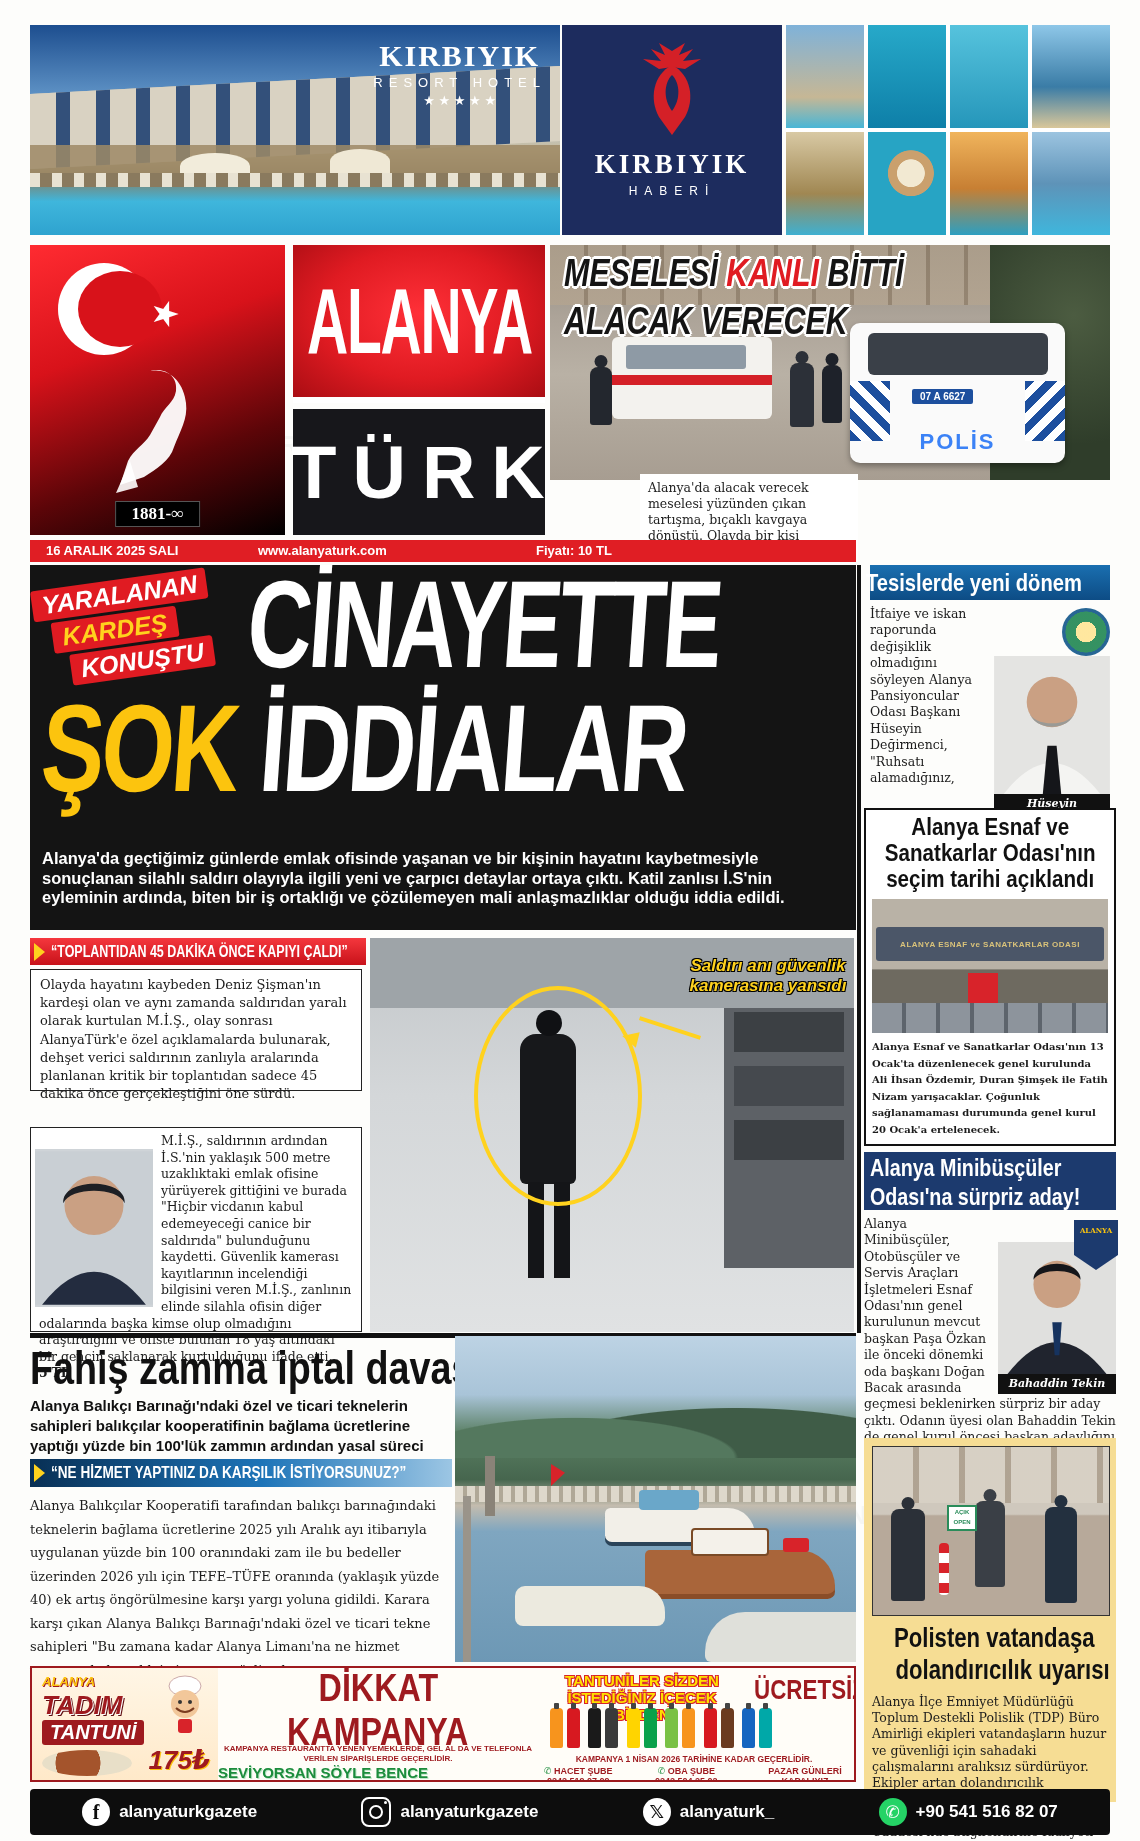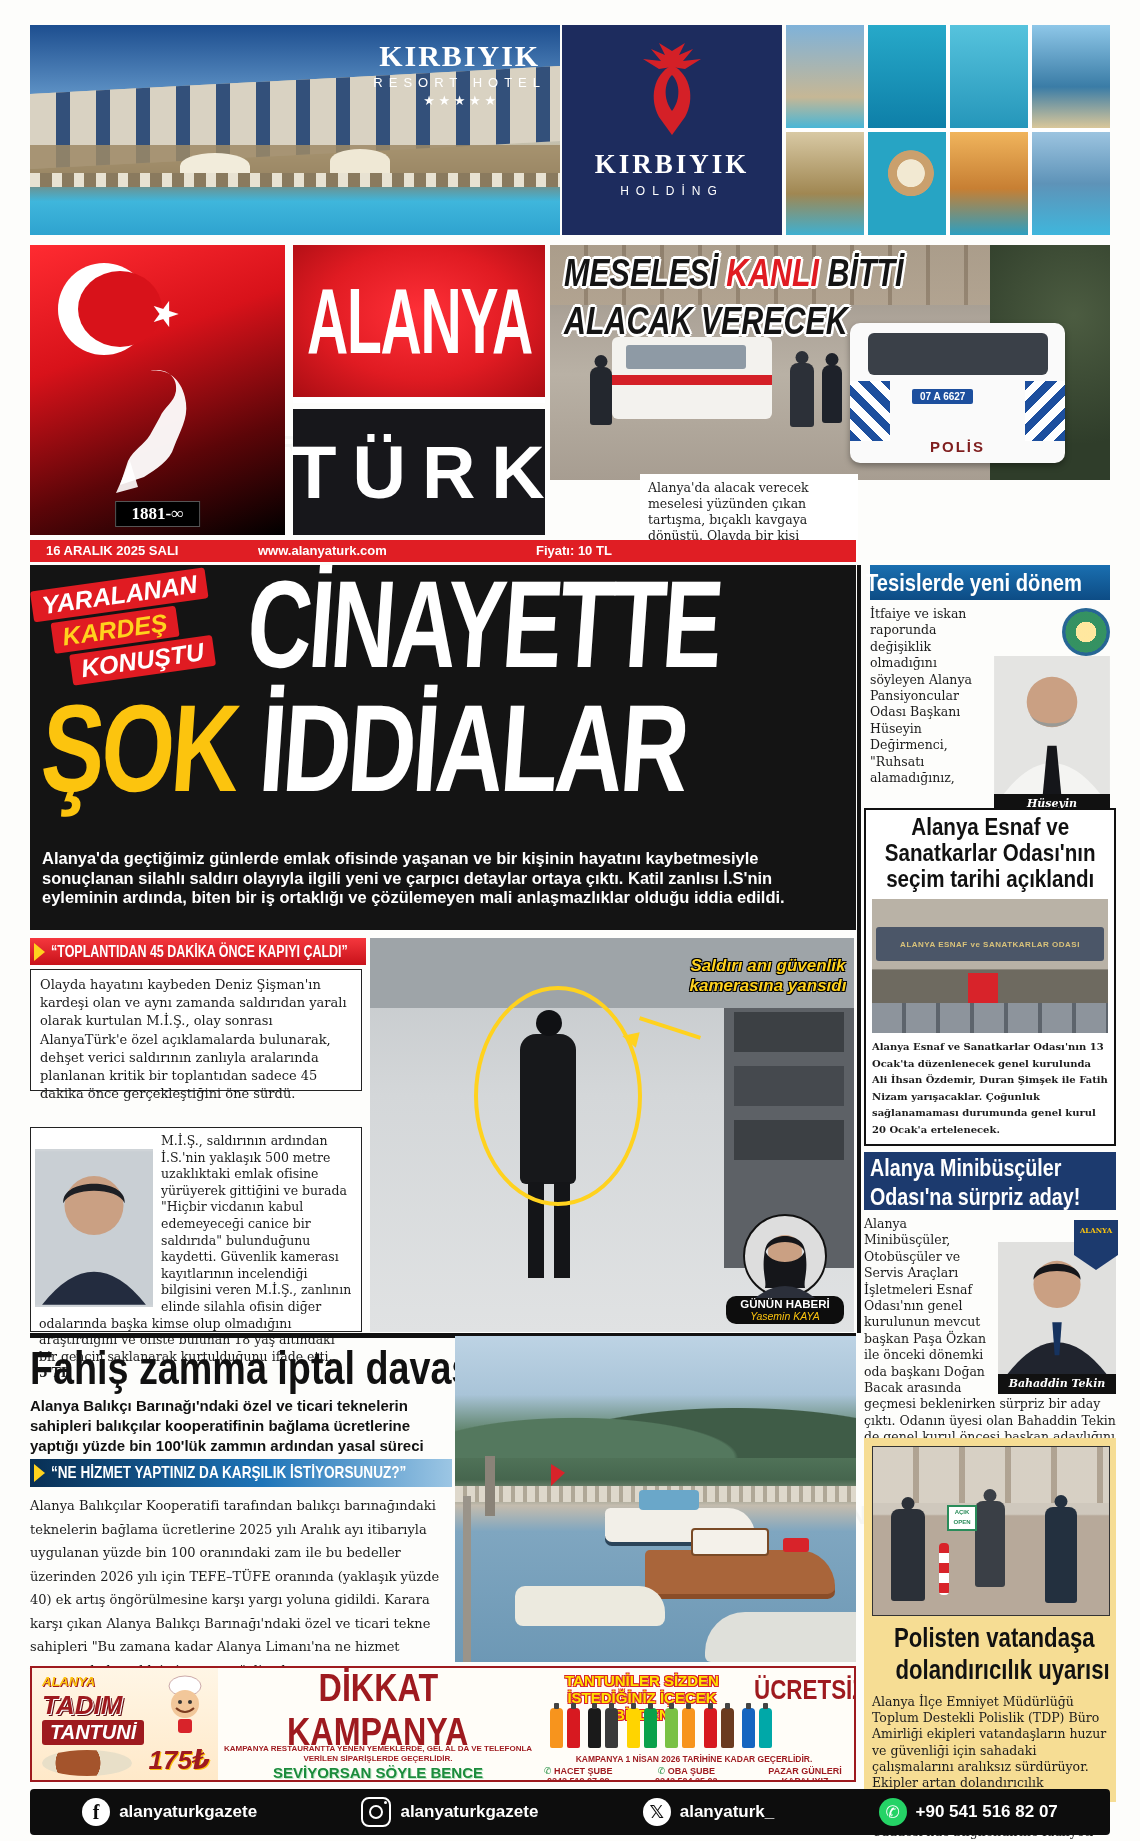--- a/index.html
+++ b/index.html
@@ -58,21 +58,21 @@
       </div>
     </div>
 
     <div class="abs" style="left:532px;top:0;width:220px;height:210px;background:#1d2c5e;text-align:center;">
       <svg width="86" height="96" viewBox="0 0 86 96" style="margin-top:16px;">
         <path d="M43 10 L30 2 L36 14 L22 8 L32 20 L14 18 L30 28 L43 26 L56 28 L72 18 L54 20 L64 8 L50 14 L56 2 Z" fill="#d42027"></path>
         <path d="M43 24 C24 34 20 58 30 76 L43 94 L56 76 C66 58 62 34 43 24 Z" fill="#d42027"></path>
         <path d="M43 34 C35 42 34 58 43 70 C52 58 51 42 43 34 Z" fill="#1d2c5e"></path>
       </svg>
       <div style="color:#fff;font-family:'Liberation Serif','DejaVu Serif',serif;font-weight:bold;font-size:27px;letter-spacing:3px;margin-top:8px;">KIRBIYIK</div>
-      <div style="color:#fff;font-size:12px;letter-spacing:7px;margin-top:4px;">HOLDİNG</div>
+      <div style="color:#fff;font-size:12px;letter-spacing:7px;margin-top:4px;">HABERİ</div>
     </div>
 
     <div class="abs" style="left:756px;top:0;width:324px;height:210px;display:grid;grid-template-columns:repeat(4,1fr);grid-template-rows:1fr 1fr;gap:4px;background:#fff;">
       <div style="background:linear-gradient(180deg,#7fb2d9,#c6b795 70%,#49b6d6);"></div>
       <div style="background:linear-gradient(180deg,#27a9c9,#0e7fa8);"></div>
       <div style="background:linear-gradient(180deg,#56c3dd,#2596ba);"></div>
       <div style="background:linear-gradient(180deg,#8ec7e8,#3a7ca6 60%,#d9c79a);"></div>
       <div style="background:linear-gradient(180deg,#d8c9a4,#a08752 60%,#3fb0d0);"></div>
       <div style="background:radial-gradient(circle at 55% 40%,#f2e9d2 0 18%,#caa06d 19% 30%,#27a4c4 31%);"></div>
       <div style="background:linear-gradient(180deg,#f0b45c,#c77f33 55%,#2d9fc0);"></div>
@@ -109,21 +109,21 @@
     <div class="abs" style="left:62px;top:92px;width:160px;height:82px;background:#f3f2ee;border-radius:6px;">
       <div class="abs" style="left:0;top:38px;width:160px;height:10px;background:#d42027;"></div>
       <div class="abs" style="left:14px;top:8px;width:120px;height:24px;background:#8e9aa5;border-radius:3px;"></div>
     </div>
 
     <div class="abs" style="left:300px;top:78px;width:215px;height:140px;background:#fafafa;border-radius:10px;box-shadow:0 3px 6px rgba(0,0,0,.35);">
       <div class="abs" style="left:18px;top:10px;width:180px;height:42px;background:#3a4048;border-radius:6px;"></div>
       <div class="abs" style="left:0;top:58px;width:40px;height:60px;background:repeating-linear-gradient(45deg,#1d4f9e 0 8px,#fff 8px 16px);"></div>
       <div class="abs" style="right:0;top:58px;width:40px;height:60px;background:repeating-linear-gradient(-45deg,#1d4f9e 0 8px,#fff 8px 16px);"></div>
       <div class="abs" style="left:62px;top:66px;background:#1d4f9e;color:#fff;font-weight:bold;font-size:10px;padding:2px 8px;border-radius:2px;">07 A 6627</div>
-      <div class="abs" style="left:50%;bottom:8px;transform:translateX(-50%);color:#7f1d1d;font-weight:bold;font-size:15px;letter-spacing:2px;">POLİS</div>
+      <div class="abs" style="left:50%;bottom:8px;transform:translateX(-50%);color:#3b82f6;font-weight:bold;font-size:22px;letter-spacing:2px;">POLİS</div>
     </div>
     <div class="fig" style="left:40px;top:122px;width:22px;height:58px;background:#23272e;"></div>
     <div class="fig" style="left:240px;top:118px;width:24px;height:64px;background:#2c3038;"></div>
     <div class="fig" style="left:272px;top:120px;width:20px;height:58px;background:#1e222a;"></div>
 
     <div class="abs" style="left:14px;top:8px;font-weight:bold;font-style:italic;line-height:40px;">
       <div style="white-space:nowrap;">
         <span class="cond" style="font-size:38px;transform-origin:0 50%;">
           <span class="stroke-w">MESELESİ </span><span class="stroke-r">KANLI</span><span class="stroke-w"> BİTTİ</span>
         </span>
@@ -191,33 +191,20 @@
     <div class="abs" style="left:158px;top:244px;width:16px;height:96px;background:#141518;"></div>
     <div class="abs" style="left:184px;top:244px;width:16px;height:96px;background:#141518;"></div>
 
     <div class="abs" style="left:104px;top:48px;width:160px;height:212px;border:4px solid #ffd21e;border-radius:50%;"></div>
 
     <div class="abs" style="right:6px;top:18px;width:160px;text-align:center;color:#ffd21e;font-weight:bold;font-style:italic;font-size:17px;line-height:20px;
          text-shadow:1px 1px 0 #000,-1px -1px 0 #000,1px -1px 0 #000,-1px 1px 0 #000;">Saldırı anı güvenlik kamerasına yansıdı</div>
     <div class="abs" style="left:268px;top:88px;width:64px;height:4px;background:#ffd21e;transform:rotate(18deg);"></div>
     <div class="abs" style="left:252px;top:92px;width:0;height:0;border-top:8px solid transparent;border-bottom:8px solid transparent;border-right:16px solid #ffd21e;transform:rotate(14deg);"></div>
 
-    <div class="abs" style="right:10px;bottom:8px;width:118px;text-align:center;">
-      <svg width="84" height="84" viewBox="0 0 84 84">
-        <circle cx="42" cy="42" r="41" fill="#ddd" stroke="#111" stroke-width="2"></circle>
-        <circle cx="42" cy="38" r="17" fill="#caa083"></circle>
-        <path d="M22 40 C20 16 64 16 62 40 C60 24 24 24 22 40 Z" fill="#15161a"></path>
-        <path d="M22 36 C18 58 24 66 22 74 L62 74 C60 66 66 58 62 36 C58 52 26 52 22 36 Z" fill="#15161a"></path>
-        <path d="M12 84 Q42 60 72 84 Z" fill="#2b2f3a"></path>
-      </svg>
-      <div style="background:#0d0d0d;border-radius:10px;padding:2px 0;margin-top:-6px;">
-        <div style="color:#fff;font-weight:bold;font-size:11.5px;">GÜNÜN HABERİ</div>
-        <div style="color:#fcc40e;font-style:italic;font-size:10.5px;">Yasemin KAYA</div>
-      </div>
-    </div>
   </div>
 
   <div class="abs" style="left:857px;top:565px;width:4px;height:768px;background:#111;"></div>
 
   <div class="abs sideblue" style="left:870px;top:565px;width:240px;height:35px;display:flex;align-items:center;padding-left:8px;box-sizing:border-box;justify-content:center;">
     <span class="cond" style="font-size:24px;transform:scaleX(.84);">Tesislerde yeni dönem</span>
   </div>
   <div class="abs serif" style="left:870px;top:606px;width:240px;height:196px;font-size:12.5px;line-height:16.4px;color:#1c1c1c;">
     <div style="float:right;width:116px;margin:4px 0 2px 6px;">
       <div class="abs" style="margin-left:70px;margin-top:-2px;width:48px;height:48px;border-radius:50%;
@@ -336,21 +323,21 @@
       </svg>
       <div style="position:absolute;left:10px;bottom:4px;width:90px;height:26px;background:radial-gradient(circle at 40% 50%,#a4542c 0 40%,#e8dfc8 41%);border-radius:50%;"></div>
       <div style="position:absolute;right:8px;bottom:4px;color:#9e1a1f;font-weight:bold;font-style:italic;font-size:26px;text-shadow:1px 1px 0 #fcc40e;">175₺</div>
     </div>
 
     <div class="abs" style="left:196px;top:2px;width:300px;text-align:center;color:#9e1a1f;font-weight:bold;line-height:36px;">
       <div><span class="condC" style="font-size:38px;transform:scaleX(.85);">DİKKAT</span></div>
       <div><span class="condC" style="font-size:38px;transform:scaleX(.85);">KAMPANYA</span></div>
     </div>
     <div class="abs" style="left:186px;top:76px;width:320px;text-align:center;color:#9e1a1f;font-weight:bold;font-size:8px;line-height:10px;">KAMPANYA RESTAURANTTA YENEN YEMEKLERDE, GEL AL DA VE TELEFONLA VERİLEN SİPARİŞLERDE GEÇERLİDİR.</div>
-    <div class="abs" style="left:186px;top:96px;width:320px;text-align:center;color:#1c8c3c;font-weight:bold;font-size:15px;text-shadow:1px 1px 0 #bde6c8;">SEVİYORSAN SÖYLE BENCE</div>
+    <div class="abs" style="left:186px;top:96px;width:320px;text-align:left;color:#1c8c3c;font-weight:bold;font-size:15px;text-shadow:1px 1px 0 #bde6c8;">SEVİYORSAN SÖYLE BENCE</div>
 
     <div class="abs" style="left:512px;top:4px;width:196px;text-align:center;font-weight:bold;font-size:15px;line-height:17px;color:#ffe000;
          text-shadow:1px 1px 0 #d8232a,-1px -1px 0 #d8232a,1px -1px 0 #d8232a,-1px 1px 0 #d8232a;">
       <div>TANTUNİLER SİZDEN</div>
       <div>İSTEDİĞİNİZ İÇECEK BİZDEN</div>
     </div>
     <div class="abs" style="left:708px;top:6px;color:#9e1a1f;font-weight:bold;">
       <span class="condC" style="font-size:28px;transform:scaleX(.8);">ÜCRETSİZ</span>
     </div>
 

